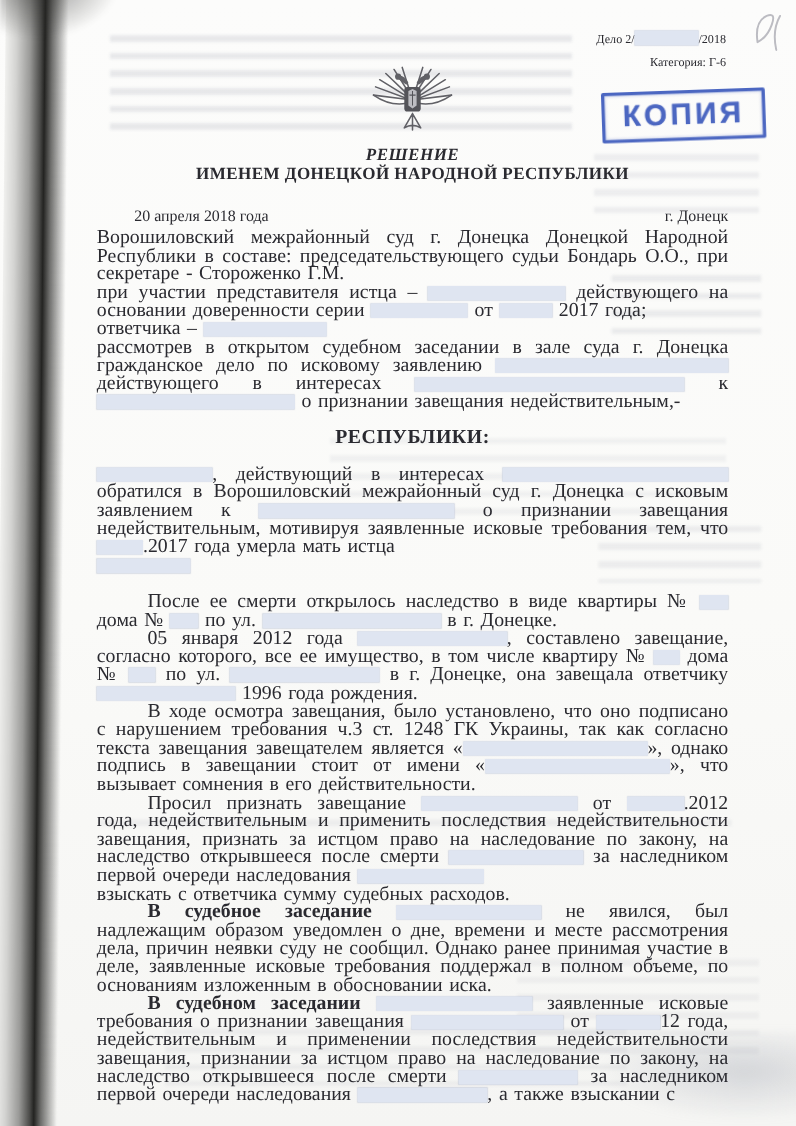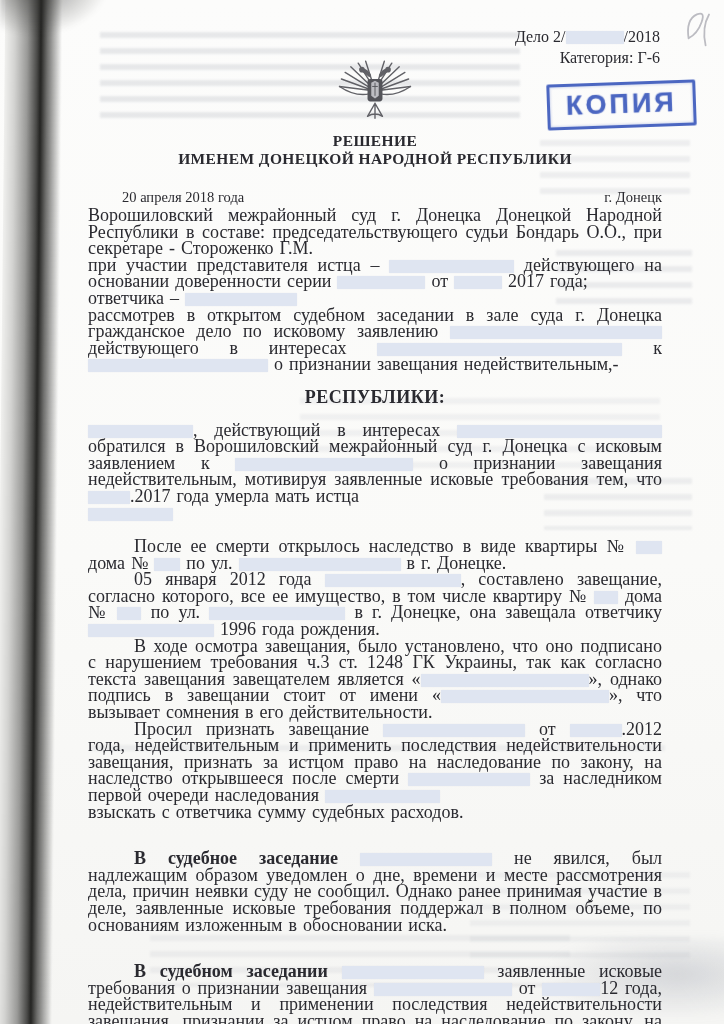--- a/index.html
+++ b/index.html
@@ -27,43 +27,43 @@
   }
   .bleed{
     position:absolute; pointer-events:none;
     background-image:repeating-linear-gradient(to bottom, rgba(104,110,132,0.16) 0 6px, rgba(0,0,0,0) 6px 16px);
     filter:blur(1.3px);
   }
   .pencil-mark{
     position:absolute; left:682px; top:8px; transform:rotate(10deg); opacity:.7; pointer-events:none;
   }
   
-  .case-block{position:absolute; top:26px; right:64px; text-align:right; font-size:16px; line-height:21px;}
+  .case-block{position:absolute; top:26px; right:64px; text-align:right; font-size:11px; line-height:21px;}
   .stamp{
     position:absolute; left:547px; top:82px; transform:rotate(-2deg);
     border:3px solid #3e5bbd; border-radius:2px; padding:4px 16px 5px 16px;
     color:#3e5bbd; font-family:"Liberation Sans","DejaVu Sans",sans-serif;
     font-size:27px; font-weight:bold; letter-spacing:3px;
     text-shadow:0 0 1px rgba(62,91,189,.8); box-shadow:inset 0 0 3px rgba(62,91,189,.45);
     filter:blur(0.3px); opacity:.92;
   }
   .emblem{ text-align:center; padding-top:36px; height:70px; }
   .emblem svg{ filter:blur(0.35px); opacity:.92; }
   
   .content{position:absolute; left:88px; top:22px; width:574px;}
   h1,h2{margin:0; text-align:center; font-size:15.5px; line-height:18px; font-weight:bold; letter-spacing:.4px;}
-  h1{margin-top:4px;}
+  h1{margin-top:4px;font-style:italic;}
   .dateline{display:flex; justify-content:space-between; margin-top:21px; font-size:14.5px; line-height:17px;align-items:center;}
   .dateline .d{margin-left:34px;}
   .dateline .c{}
   #docbody{margin-top:1px;}
   .para{margin:0; text-align:justify; font-size:18px; line-height:16.6px; word-spacing:1.5px;}
   .para.indent{text-indent:46px;}
   .para.gap{margin-top:17px;}
-  .para.gap2{margin-top:30px;}
+  .para.gap2{}
   .para.heading{text-align:center; font-weight:bold; margin:16px 0; letter-spacing:.5px; word-spacing:0;}
   .b{font-weight:bold;}
   .redact{
     display:inline-block; height:13px; background:#dfe5f1; border-radius:1px;
     transform:translateY(2px); box-shadow:0 0 1px rgba(120,135,175,.25);
   }
 </style>
 </head>
 <body>
 

